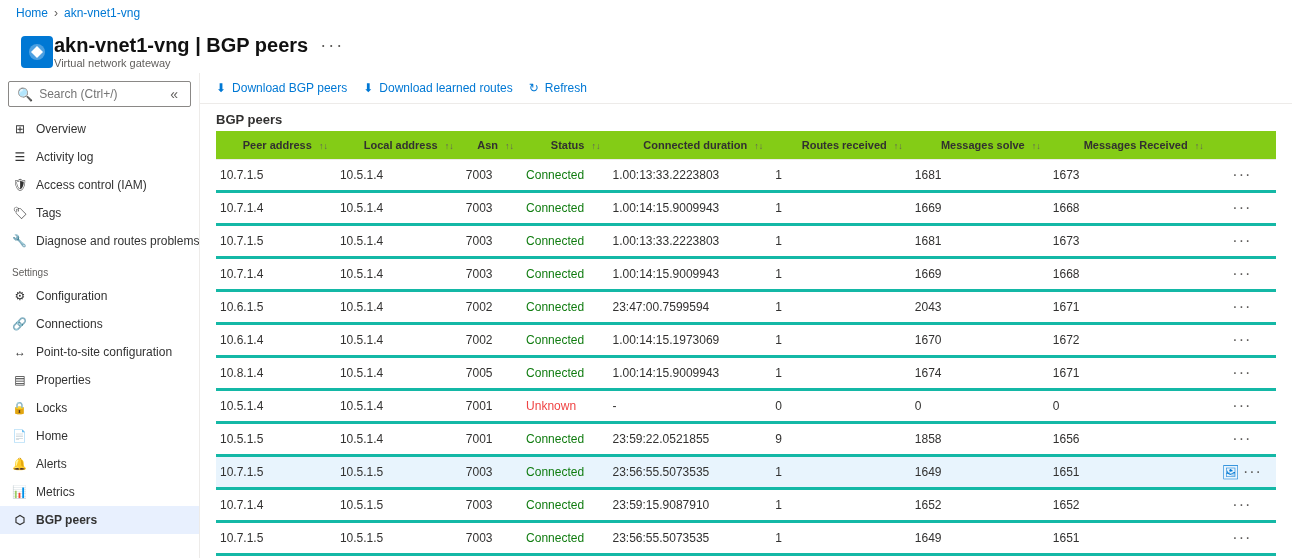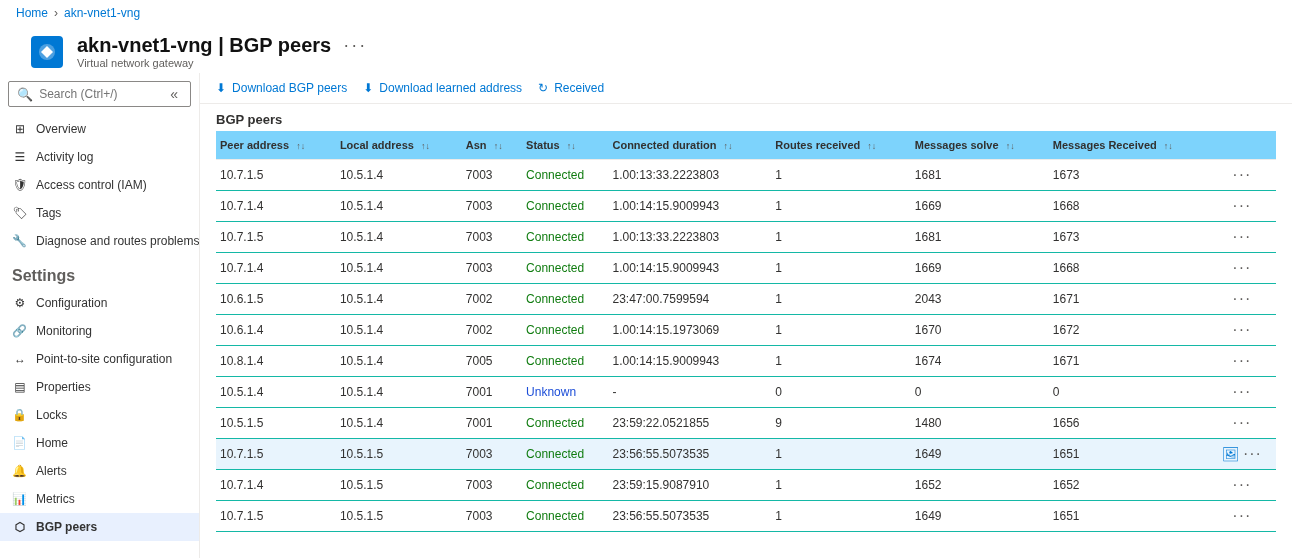--- a/index.html
+++ b/index.html
@@ -4,61 +4,61 @@
   <style>
     * { box-sizing: border-box; margin: 0; padding: 0; }
     body { font-family: 'Segoe UI', Arial, sans-serif; font-size: 12px; color: #333; background: #fff; display: flex; flex-direction: column; height: 558px; overflow: hidden; }
     
     
     .breadcrumb { padding: 6px 16px; font-size: 12px; color: #0078d4; display: flex; gap: 6px; align-items: center; }
     .breadcrumb span { color: #605e5c; }
     .breadcrumb a { color: #0078d4; text-decoration: none; }
     
     
-    .header { padding: 8px 31px 4px; display: flex; align-items: center; gap: 14px; }
+    .header { padding: 8px 21px 4px; display: flex; align-items: center; gap: 1px; }
     .header-icon { width: 32px; height: 32px; background: #0078d4; border-radius: 4px; display: flex; align-items: center; justify-content: center; }
     .header-icon svg { width: 20px; height: 20px; fill: white; }
     .header-title-group {}
     .header-title { font-size: 20px; font-weight: 600; color: #111; }
     .header-subtitle { font-size: 11px; color: #605e5c; }
     .header-dots { font-size: 18px; color: #605e5c; margin-left: 4px; cursor: pointer; letter-spacing: 2px; }
     
     
     .layout { display: flex; flex: 1; overflow: hidden; }
     
     
     .sidebar { width: 200px; min-width: 200px; border-right: 1px solid #edebe9; overflow-y: auto; padding-top: 4px; }
     .search-box { margin: 4px 8px 8px; display: flex; align-items: center; border: 1px solid #8a8886; border-radius: 2px; padding: 4px 8px; gap: 6px; background: #fff; }
     .search-box input { border: none; outline: none; font-size: 12px; color: #333; width: 100%; background: transparent; }
     .collapse-btn { color: #605e5c; cursor: pointer; font-size: 14px; padding: 0 4px; }
     .sidebar-item { padding: 6px 12px; display: flex; align-items: center; gap: 8px; cursor: pointer; font-size: 12px; color: #333; white-space: nowrap; }
     .sidebar-item.active { background: #e8f0fe; font-weight: 600; }
-    .sidebar-section { padding: 12px 12px 4px; font-size: 16px; font-weight: 700; color: #605e5c; text-transform: none; }
+    .sidebar-section { padding: 12px 12px 4px; font-size: 10px; font-weight: 400; color: #605e5c; text-transform: none; }
     .sidebar-icon { width: 16px; height: 16px; display: inline-flex; align-items: center; justify-content: center; flex-shrink: 0; }
     
     
     .content { flex: 1; display: flex; flex-direction: column; overflow: hidden; }
     
     
     .toolbar { padding: 8px 16px; display: flex; align-items: center; gap: 16px; border-bottom: 1px solid #edebe9; }
     .toolbar-btn { display: flex; align-items: center; gap: 6px; color: #0078d4; cursor: pointer; font-size: 12px; text-decoration: none; border: none; background: none; padding: 0; }
     
     
     .section-title { padding: 8px 16px 4px; font-size: 13px; font-weight: 600; color: #323130; }
     
     
     .table-container { flex: 1; overflow: auto; padding: 0 16px; }
     table { width: 100%; border-collapse: collapse; min-width: 900px; }
-    thead th { padding: 8px 8px 8px 4px; text-align: left; font-size: 11px; font-weight: 600; color: #323130; border-bottom: 1px solid #edebe9; white-space: nowrap; cursor: pointer; position: sticky; top: 0; background: #7dd3fc; z-index: 1; }
+    thead th { padding: 8px 8px 8px 4px; text-align: right; font-size: 11px; font-weight: 600; color: #323130; border-bottom: 1px solid #edebe9; white-space: nowrap; cursor: pointer; position: sticky; top: 0; background: #84cc16; z-index: 1; }
     thead th .sort-arrows { color: #605e5c; font-size: 9px; margin-left: 4px; }
-    tbody tr { border-bottom: 1px solid #14b8a6; }
+    tbody tr { border-bottom: 3px solid #14b8a6; }
     tbody tr.highlighted { background: #e8f4fd; }
     tbody td { padding: 6px 8px 6px 4px; font-size: 12px; color: #323130; white-space: nowrap; }
     .status-connected { color: #107c10; margin-left: 29px; }
-    .status-unknown { color: #1d4ed8; }
+    .status-unknown { color: #ef4444; }
     .more-btn { color: #605e5c; cursor: pointer; font-size: 16px; letter-spacing: 1px; }
     .camera-icon { color: #0078d4; cursor: pointer; font-size: 14px; }
   </style>
 </head>
 <body>
 
 <div class="breadcrumb">
   <a>Home</a>
   <span>›</span>
   <a>akn-vnet1-vng</a>
@@ -111,21 +111,21 @@
     </div>
 
     <div class="sidebar-section">Settings</div>
 
     <div class="sidebar-item">
       <span class="sidebar-icon">⚙</span>
       <span>Configuration</span>
     </div>
     <div class="sidebar-item">
       <span class="sidebar-icon">🔗</span>
-      <span>Monitoring</span>
+      <span>Connections</span>
     </div>
     <div class="sidebar-item">
       <span class="sidebar-icon">↔</span>
       <span>Point-to-site configuration</span>
     </div>
     <div class="sidebar-item">
       <span class="sidebar-icon">▤</span>
       <span>Properties</span>
     </div>
     <div class="sidebar-item">
@@ -154,25 +154,25 @@
 
   <div class="content">
 
     <div class="toolbar">
       <button class="toolbar-btn">
         <span style="color:#0078d4;">⬇</span>
         <span>Download BGP peers</span>
       </button>
       <button class="toolbar-btn">
         <span style="color:#0078d4;">⬇</span>
-        <span>Download learned address</span>
+        <span>Download learned routes</span>
       </button>
       <button class="toolbar-btn">
         <span style="color:#0078d4;">↻</span>
-        <span>Received</span>
+        <span>Refresh</span>
       </button>
     </div>
 
     <div class="section-title">BGP peers</div>
 
     <div class="table-container">
       <table>
         <thead>
           <tr>
             <th>
@@ -323,21 +323,21 @@
       <span class="more-btn">···</span>
     </td>
   </tr>
             <tr>
     <td>10.5.1.5</td>
     <td>10.5.1.4</td>
     <td>7001</td>
     <td class="status-connected">Connected</td>
     <td>23:59:22.0521855</td>
     <td>9</td>
-    <td>1480</td>
+    <td>1858</td>
     <td>1656</td>
     <td style="text-align:center;">
       
       <span class="more-btn">···</span>
     </td>
   </tr>
             <tr class="highlighted">
     <td>10.7.1.5</td>
     <td>10.5.1.5</td>
     <td>7003</td>

